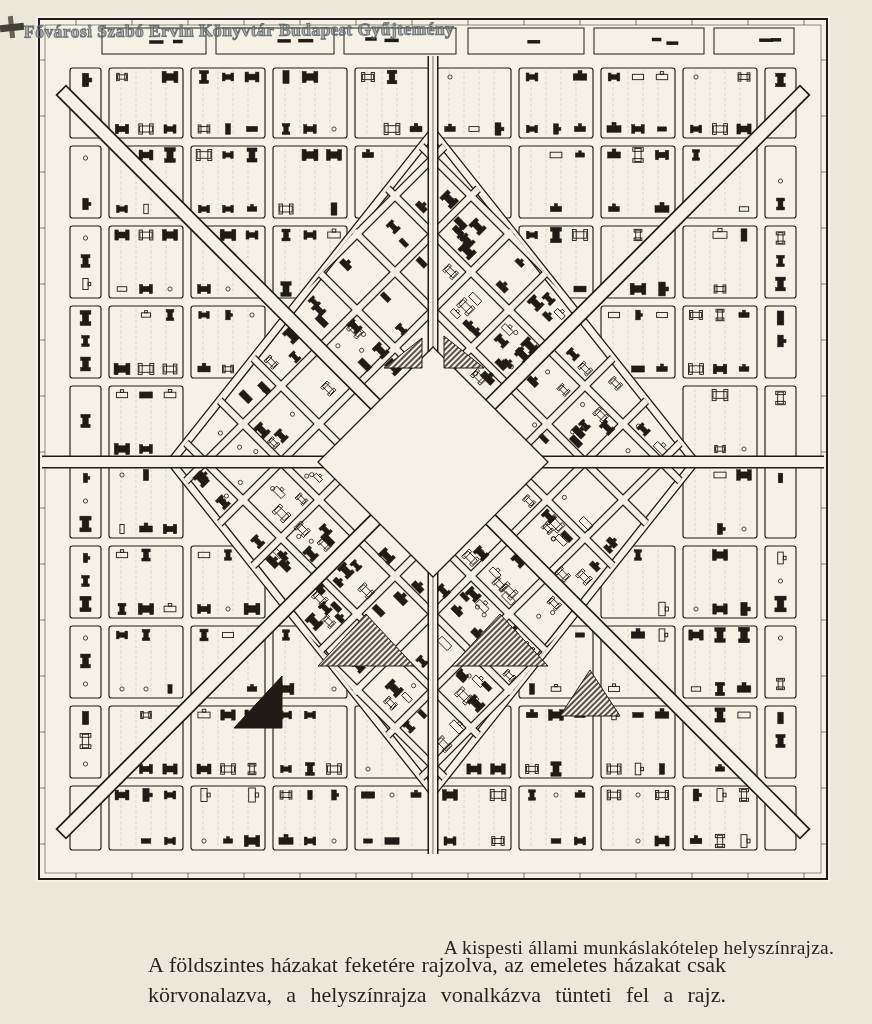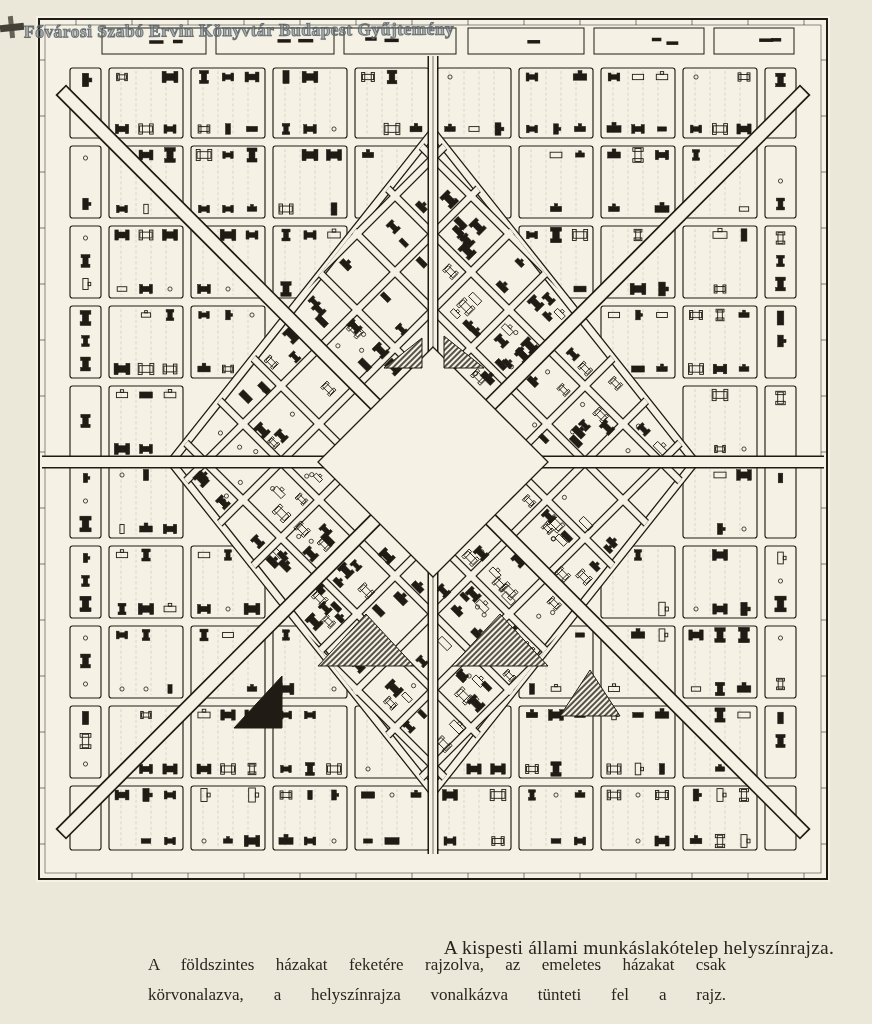--- a/index.html
+++ b/index.html
@@ -27,21 +27,21 @@
   .corner-mark::after{
     content:"";position:absolute;left:9px;top:-8px;width:5px;height:22px;
     background:#26231c;opacity:.8;
   }
   .cap-title{
     position:absolute;top:937px;left:0;width:834px;margin:0;
     text-align:right;font-size:19.5px;color:#29251f;letter-spacing:.2px;
   }
   .cap-body{
     position:absolute;top:950px;left:148px;width:578px;margin:0;
-    font-size:17px;line-height:29.5px;color:#29251f;
+    font-size:22px;line-height:29.5px;color:#29251f;
     text-align:justify;text-align-last:justify;
   }
 </style>
 </head>
 <body>
 
 <div class="page">
 
   <div class="map-wrap">
     <svg id="map-svg" xmlns="http://www.w3.org/2000/svg" viewBox="0 0 794 866">

